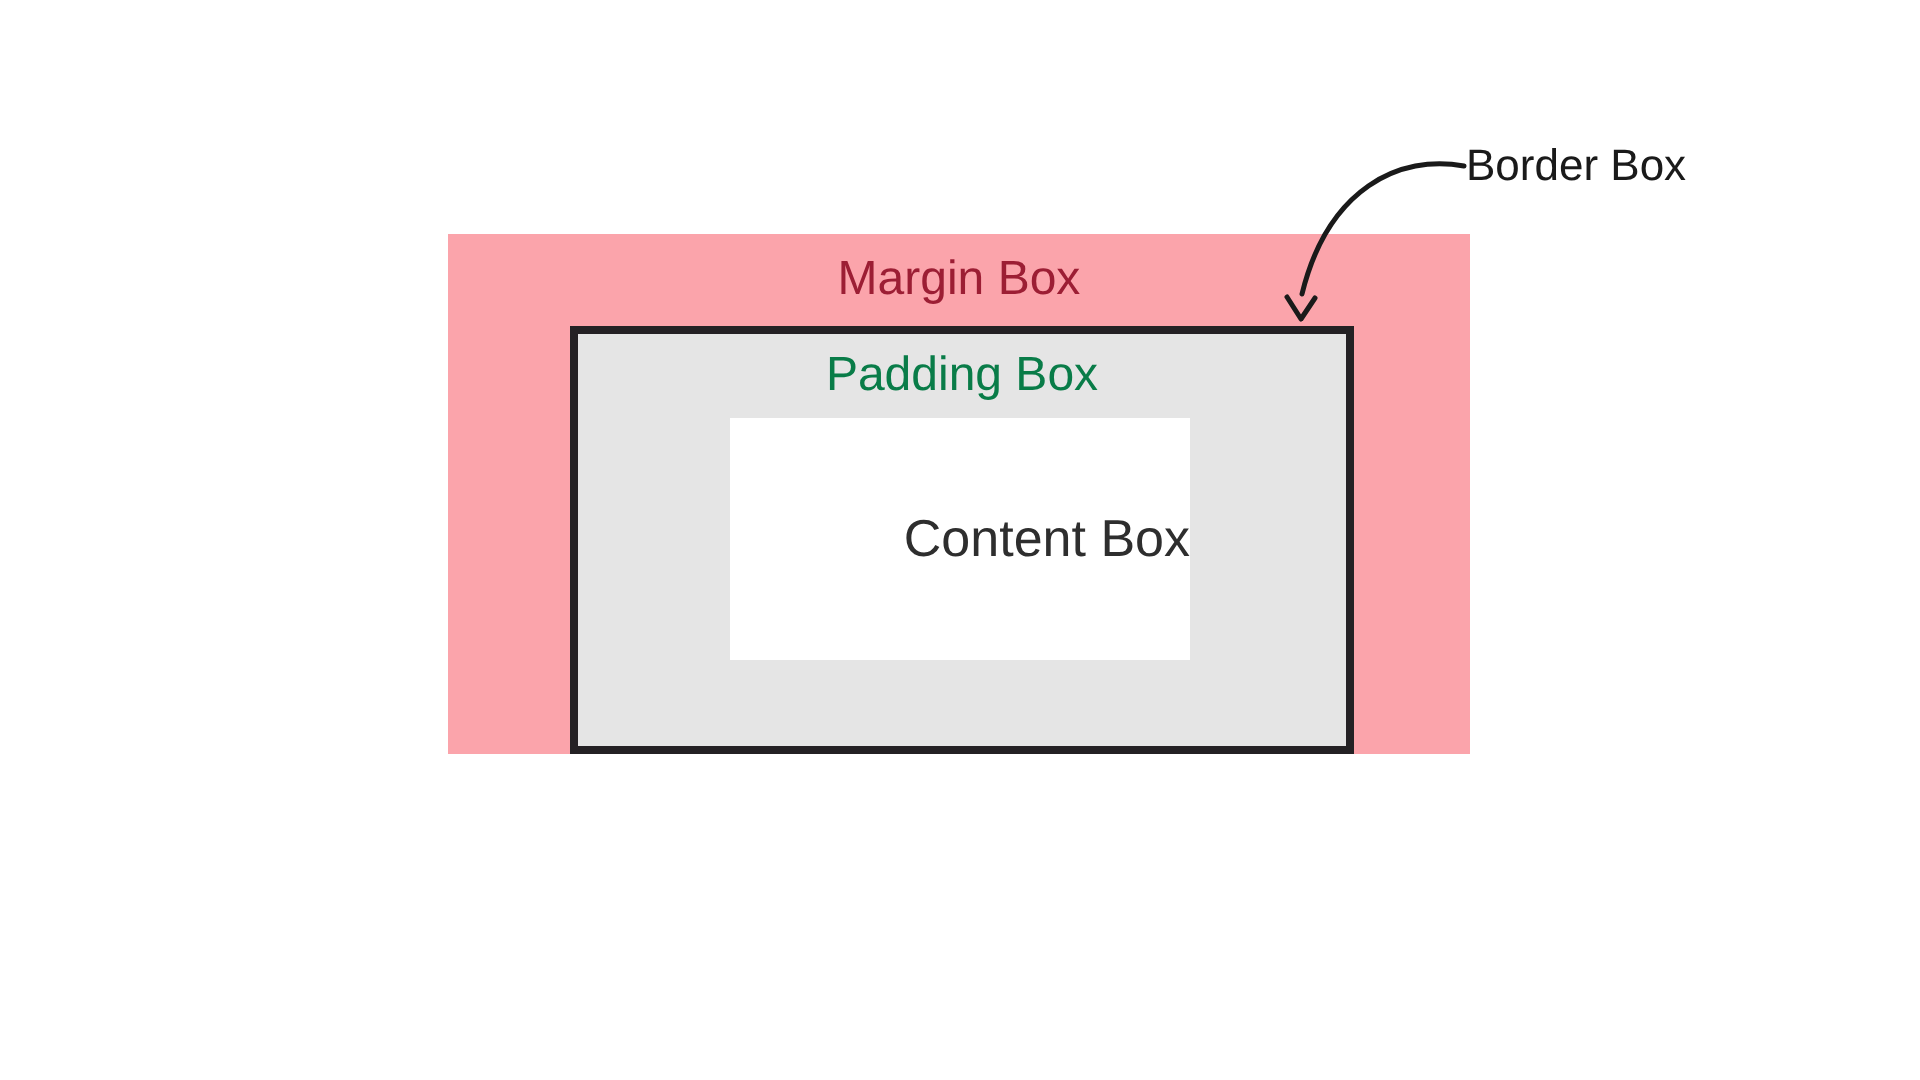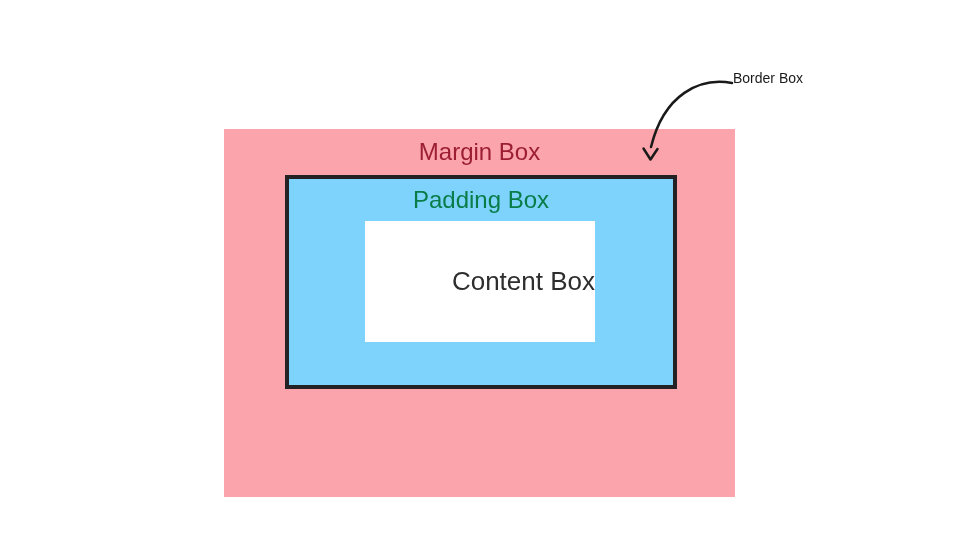--- a/index.html
+++ b/index.html
@@ -13,22 +13,21 @@
     width: 960px;
     height: 540px;
     background: #ffffff;
     overflow: hidden;
   }
   .margin-box {
     position: absolute;
     left: 224px;
     top: 117px;
     width: 511px;
-    height: 368px;
-    margin-top: 12px;
+    height: 260px;
   }
   .margin-label {
     position: absolute;
     left: 0;
     right: 0;
     top: 9px;
     text-align: center;
     font-size: 24px;
     line-height: 1.2;
   }
@@ -62,21 +61,21 @@
     justify-content: flex-end;
   }
   .content-label {
     font-size: 26px;
     line-height: 1.2;
   }
   .annotation-label {
     position: absolute;
     left: 733px;
     top: 70px;
-    font-size: 14px;
+    font-size: 22px;
     line-height: 1.2;
     white-space: nowrap;
   }
   .arrow-overlay {
     position: absolute;
     left: 0;
     top: 0;
     width: 960px;
     height: 540px;
     pointer-events: none;
@@ -90,21 +89,21 @@
 </style>
 </head>
 <body>
 
 <div class="canvas">
 
   <div class="margin-box" style="background-color: rgb(251, 164, 171);">
 
     <div class="margin-label" style="color: rgb(156, 30, 52);">Margin Box</div>
 
-    <div class="border-box" style="background-color: #7dd3fc; border-color: rgb(36, 33, 36); text-decoration: underline;">
+    <div class="border-box" style="background-color: #e5e5e5; border-color: rgb(36, 33, 36); text-decoration: underline;">
 
       <div class="padding-label" style="color: rgb(9, 124, 72);">Padding Box</div>
 
       <div class="content-box" style="background-color: rgb(255, 255, 255);">
         <span class="content-label" style="color: rgb(46, 46, 46);">Content Box</span>
       </div>
 
     </div>
   </div>
 

